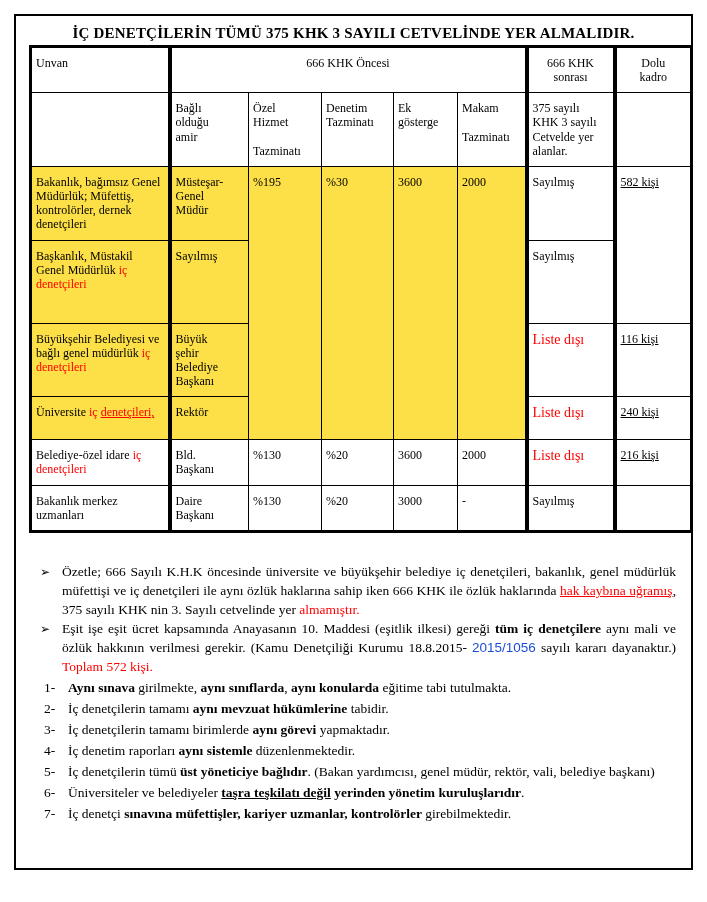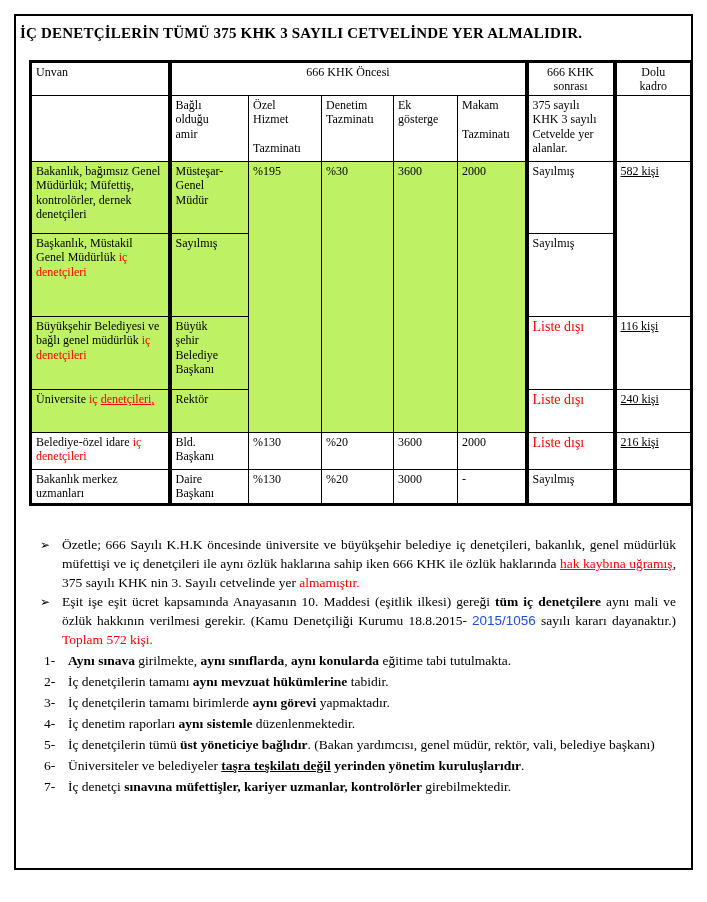--- a/index.html
+++ b/index.html
@@ -5,37 +5,37 @@
   html,body { margin:0; padding:0; }
   body {
     width:707px; height:902px; background:#ffffff; position:relative;
     font-family:"Liberation Serif", serif; color:#000;
   }
   .page-border {
     position:absolute; left:14px; top:14px; width:679px; height:856px;
     border:2px solid #000; box-sizing:border-box; background:#fff;
   }
   .doc-title {
-    margin:9px 4px 18px 4px; text-align:left; font-weight:bold;
+    margin:9px 4px 3px 4px; text-align:center; font-weight:bold;
     font-size:15px; letter-spacing:0.2px; white-space:nowrap;
   }
   table.cmp {
     border-collapse:collapse; table-layout:fixed;
     margin-left:13px; width:662px; border:3px solid #000;
   }
   table.cmp td, table.cmp th {
-    border:1px solid #000; padding:2px 4px; vertical-align:top;
+    border:1px solid #000; padding:8px 4px; vertical-align:top;
     text-align:left; font-size:12px; line-height:1.18; overflow:hidden;
     font-weight:normal;
   }
   .hdrA th { font-weight:bold; font-size:14px; border-bottom:3px solid #000; white-space:pre-line; line-height:1.25; }
   .hdrA th.center { text-align:center; }
   .hdrB td { border-bottom:3px solid #000; white-space:pre-line; font-size:12px;margin-top:16px; }
   .bl-thick { border-left:4px solid #000 !important; }
-  .yellow { background:#bef264; }
+  .yellow { background:#fde047; }
   .just { text-align:justify; }
   .amir { white-space:pre-line; }
   .merged-val { vertical-align:top; padding-top:92px; font-size:12.5px; }
   .val { font-size:12.5px;margin-left:40px; }
   .sonrasi { vertical-align:middle; font-size:12.5px;margin-left:39px; }
   .sonrasi.top { vertical-align:top; }
   .sonrasi.lg { font-size:14px; }
   .kisi { vertical-align:middle; font-size:14.5px; padding-left:6px;text-decoration:underline; }
   .unvan-r2, .unvan-r3 { font-size:12.5px; }
   .unvan-r4 { font-size:15px; line-height:1.2; }

